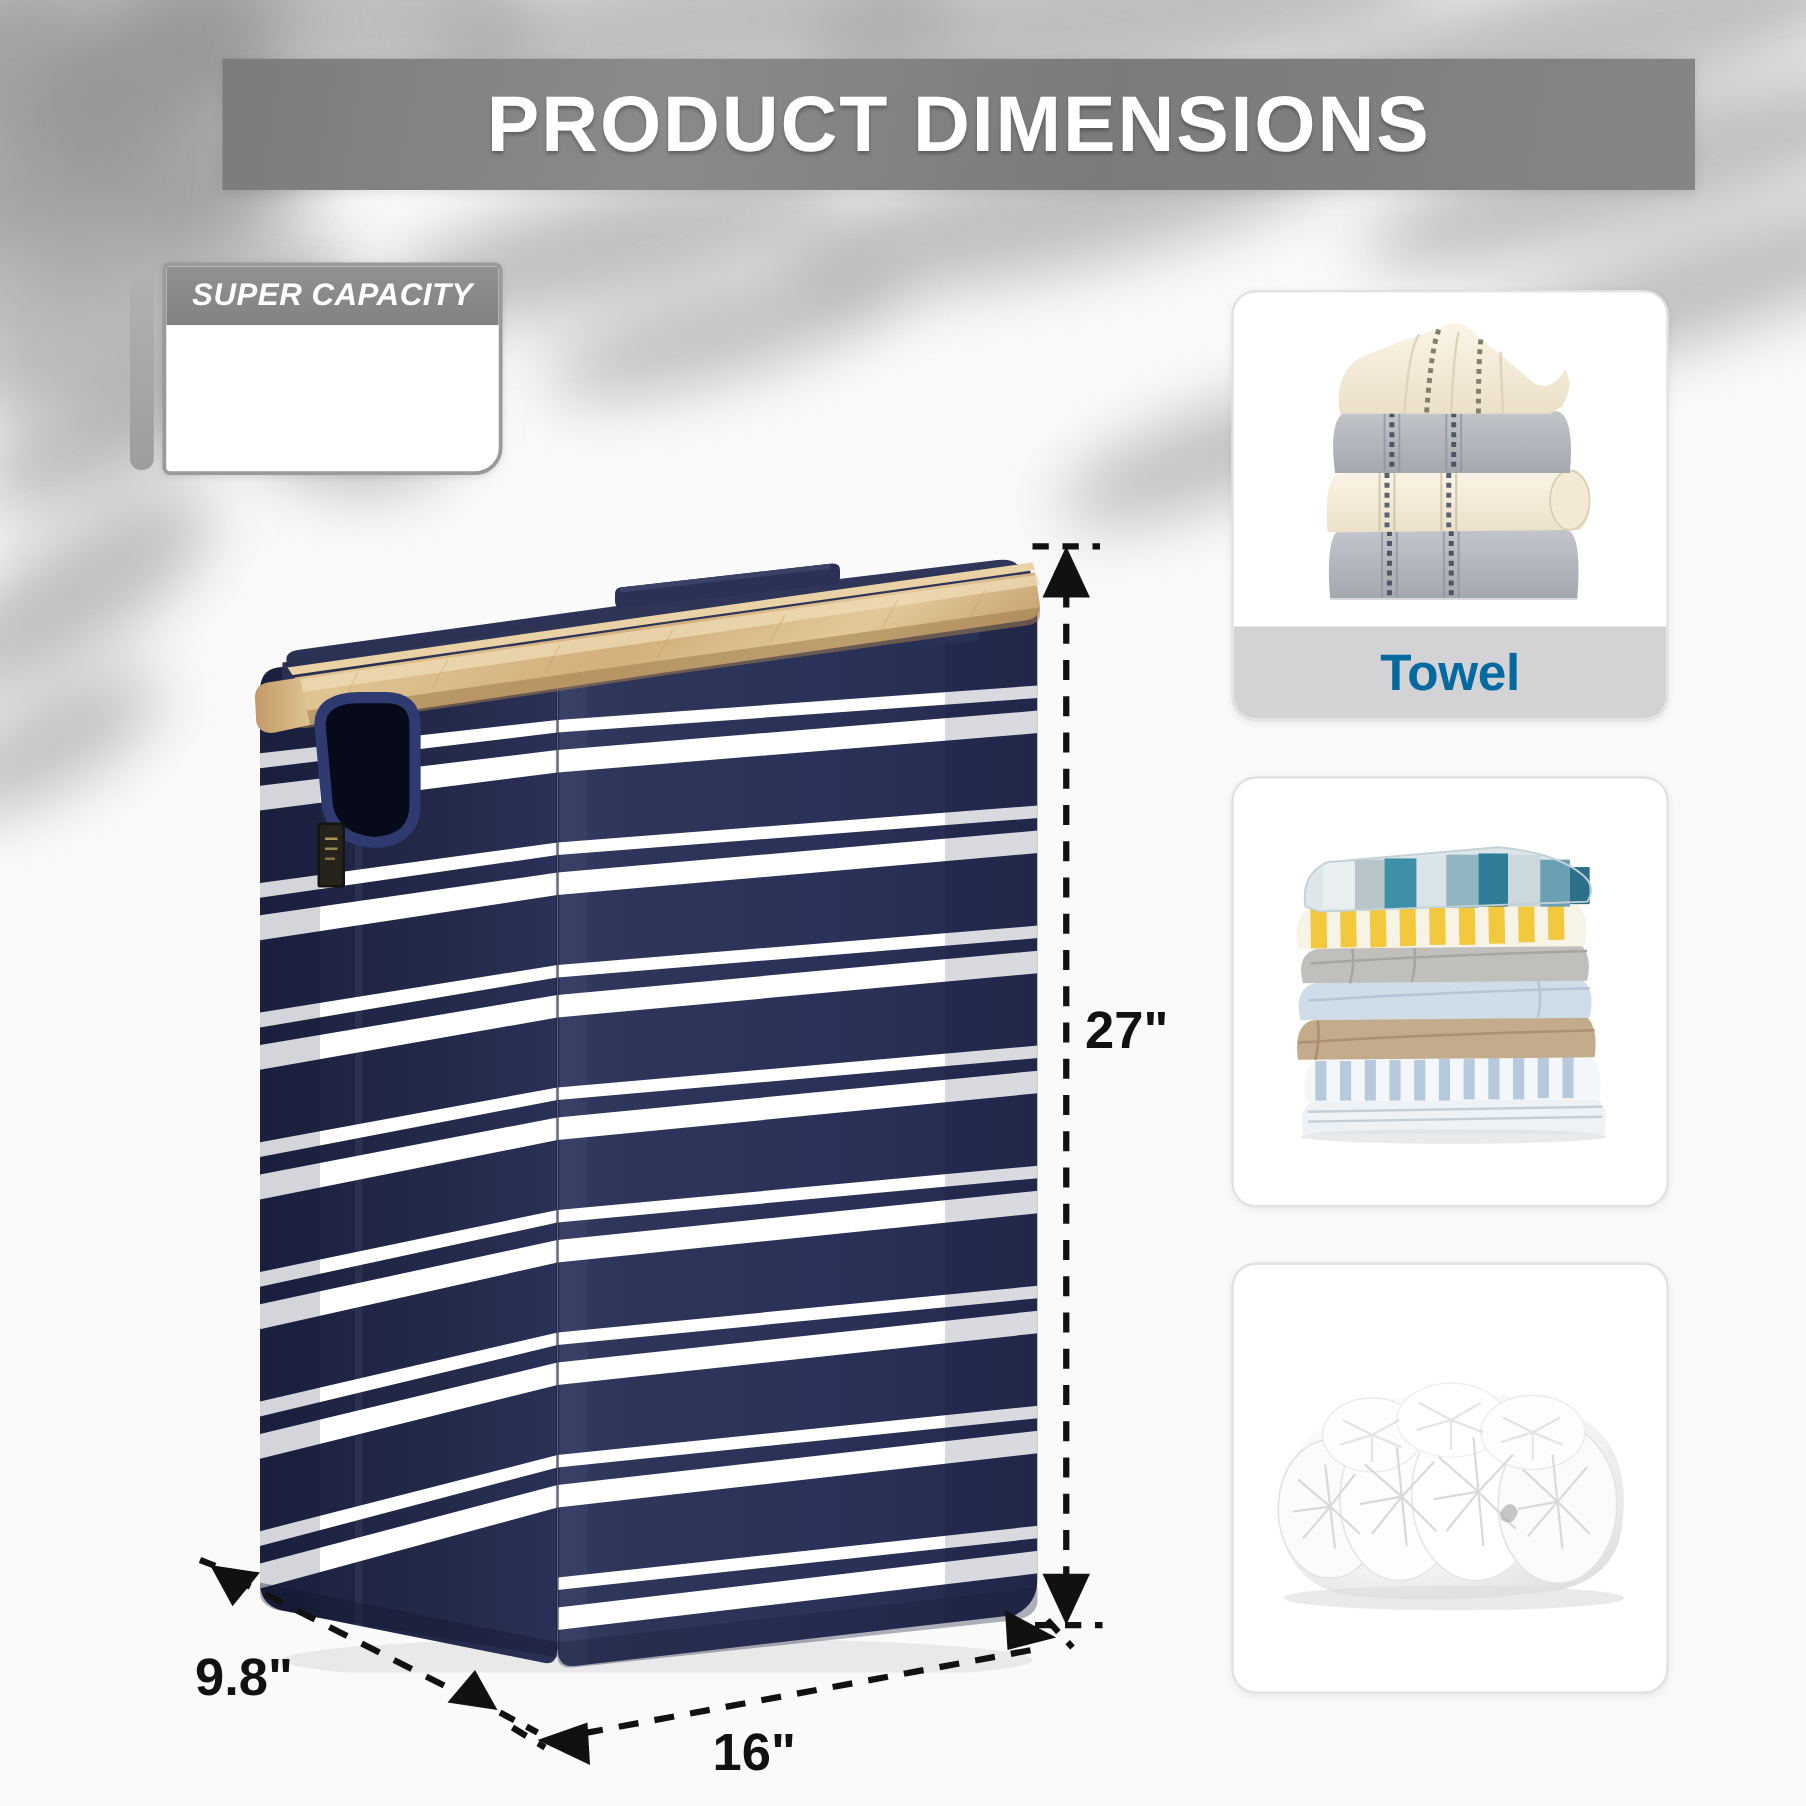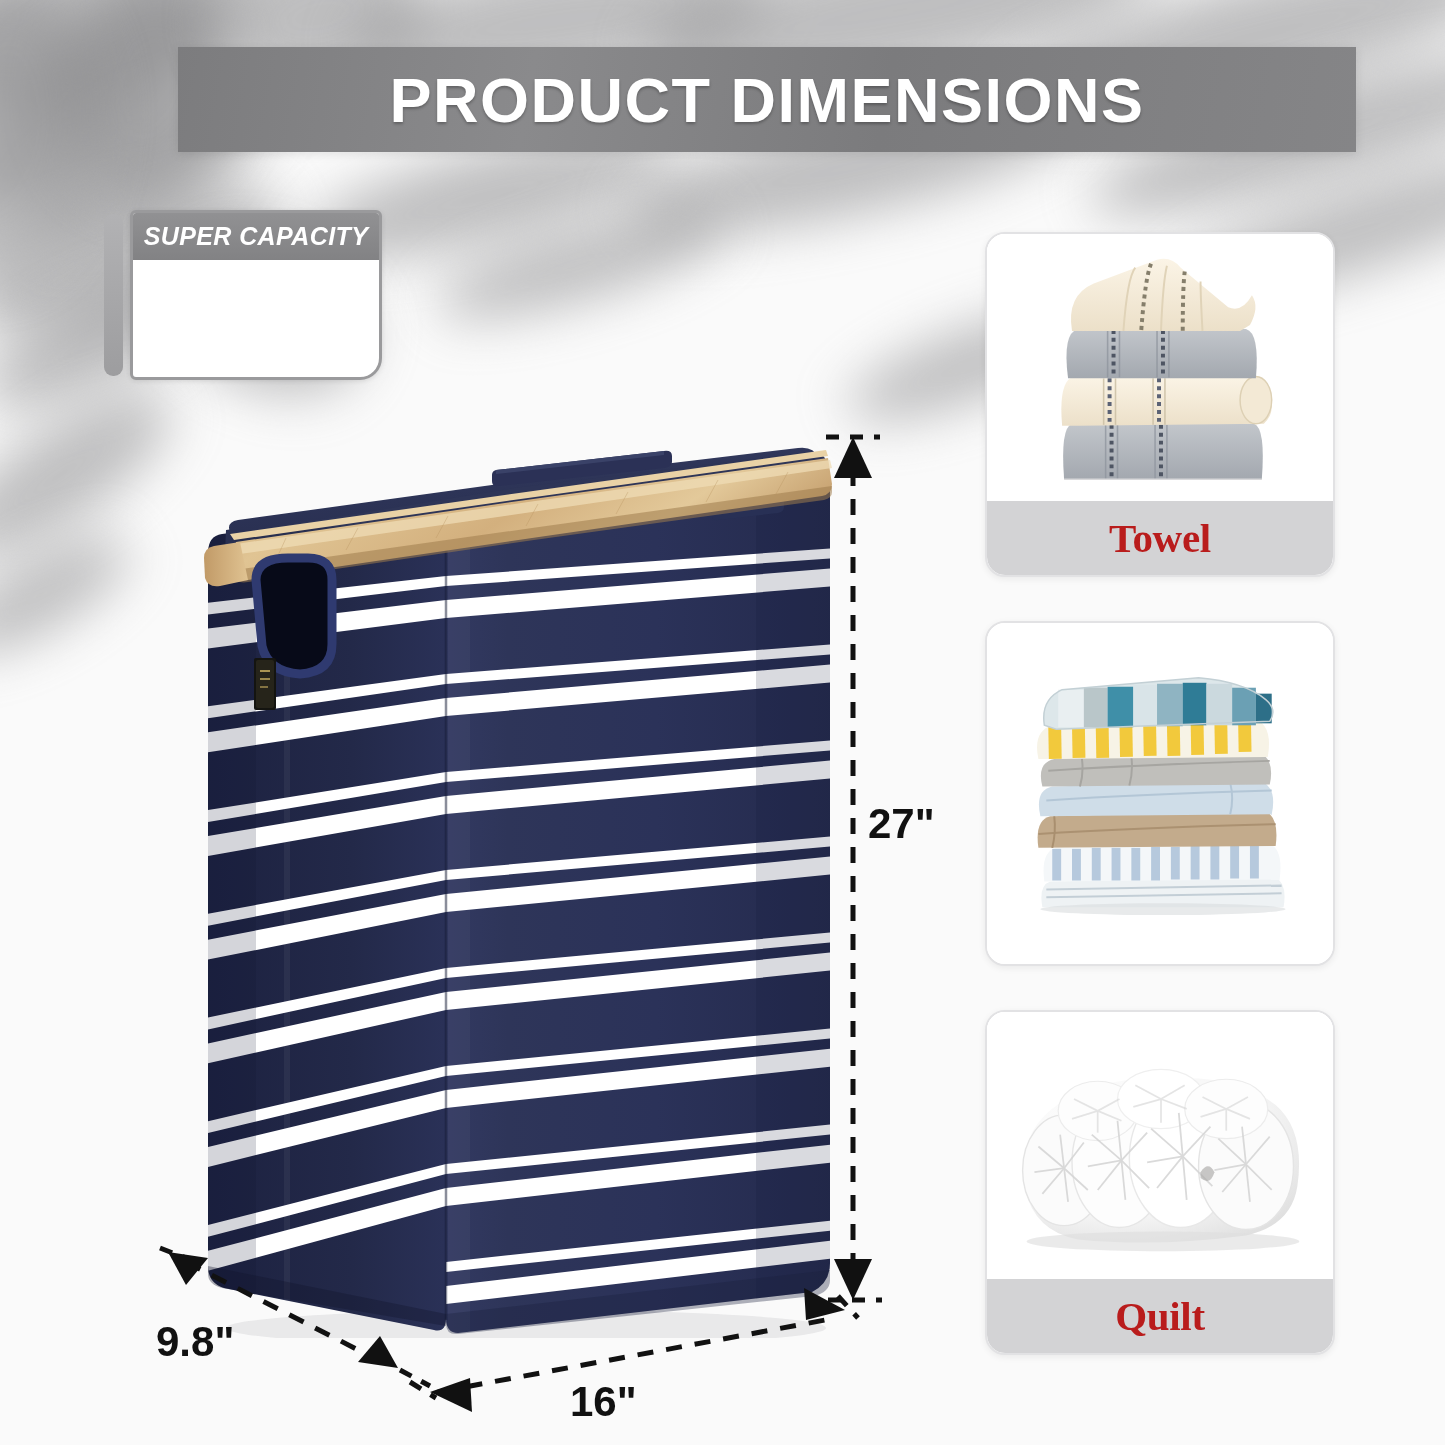--- a/index.html
+++ b/index.html
@@ -52,21 +52,21 @@
     white-space:nowrap;
   }
 
   
   #capacity-badge-wrap { position:absolute; left:104px; top:210px; display:flex; align-items:stretch; height:170px; }
   #badge-side-bar {
     width:19px; background:linear-gradient(180deg,#b2b2b4,#9d9d9f);
     border-radius:9px; margin-right:7px; margin-top:4px; margin-bottom:4px;
   }
   #capacity-badge {
-    width:252px; border:3px solid #9a9a9c; border-radius:6px 6px 22px 6px;
+    width:272px; border:3px solid #9a9a9c; border-radius:6px 6px 22px 6px;
     background:#fff; overflow:hidden; display:flex; flex-direction:column;
     box-shadow:0 1px 5px rgba(0,0,0,.10);
   }
   #badge-header {
     background:linear-gradient(180deg,#919193,#828284); height:47px;
     display:flex; align-items:center; justify-content:center;
   }
   #badge-header-text {
     color:#fff; font-size:25px; font-weight:bold; font-style:italic; letter-spacing:.4px;
     white-space:nowrap;
@@ -104,21 +104,21 @@
     box-shadow:0 2px 7px rgba(0,0,0,.07);
     display:flex; flex-direction:column;
   }
   .card-image { flex:1; position:relative; background:#fff; overflow:hidden; }
   .card-image svg { position:absolute; left:0; top:0; width:100%; height:100%; }
   .card-label {
     height:74px; background:#d3d3d5;
     display:flex; align-items:center; justify-content:center;
     border-radius:0 0 18px 18px;
   }
-  .card-label span { font-size:41px; font-weight:bold; color:#b91c1c; letter-spacing:-.3px;font-family:Liberation Serif, serif; }
+  .card-label span { font-size:41px; font-weight:bold; color:#0369a1; letter-spacing:-.3px; }
 </style>
 </head>
 <body>
 
 <div id="bg-layer">
   <div class="shadow s1"></div>
   <div class="shadow s2"></div>
   <div class="shadow s3"></div>
   <div class="shadow s4"></div>
   <div class="shadow s5"></div>
@@ -569,18 +569,15 @@
             <path d="M0,0 L24,10"></path>
               <path d="M0,0 L22,-12"></path>
           </g>
         </g>
 
         <path d="M216,162 Q224,150 230,162 Q226,176 216,168 Z" fill="#aaa9a7" opacity=".65"></path>
 
         <ellipse cx="178" cy="232" rx="138" ry="10" fill="#dededf" opacity=".65"></ellipse>
       </svg>
     </div>
-    <div class="card-label">
-      <span>Quilt</span>
-    </div>
   </div>
 
 </div>
 
 </body></html>

